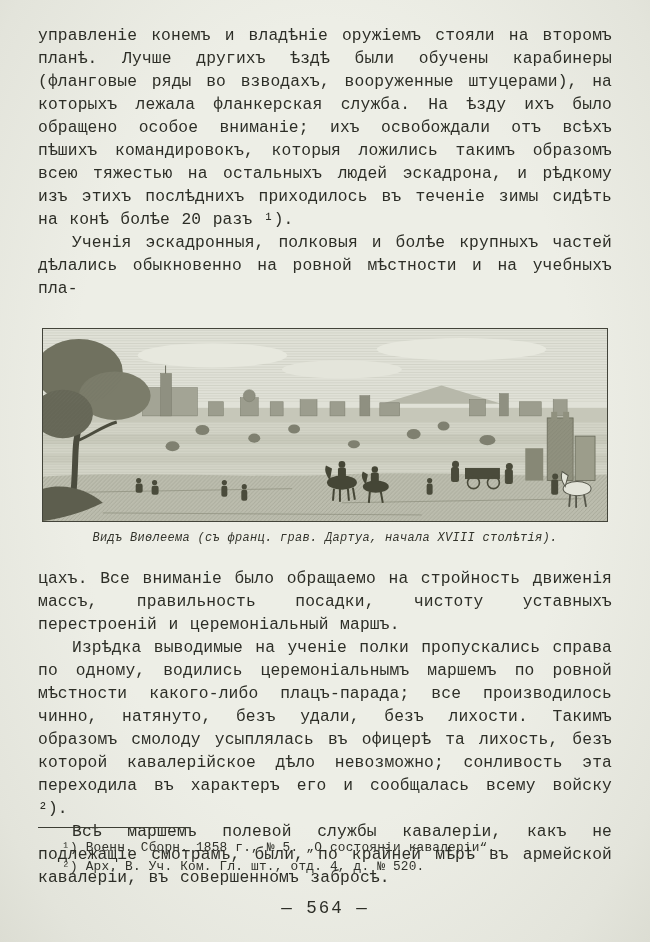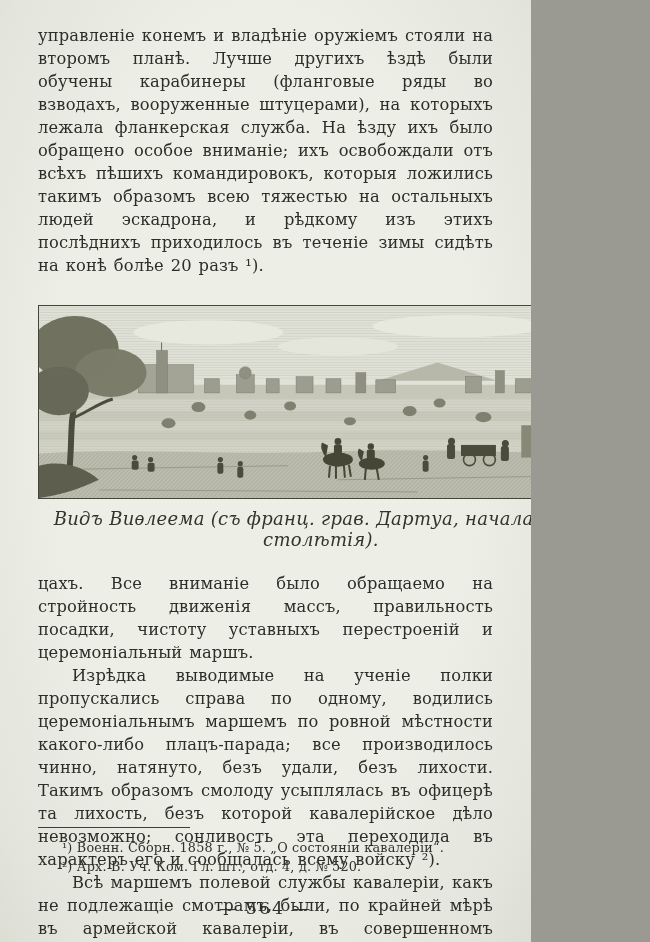--- a/index.html
+++ b/index.html
@@ -1,25 +1,26 @@
 <!DOCTYPE html>
 <html><head>
 <meta charset="utf-8">
 <style>
   * { margin:0; padding:0; box-sizing:border-box; }
   html,body { width:650px; }
   body { font-family:"DejaVu Serif", serif; background:#9a9a92; }
 
   .page {
     position:relative;
-    width:531px; height:942px;
+    width:650px; height:942px;
     background:radial-gradient(ellipse at 50% 45%, #edeee6 55%, #e3e4db 88%, #dcddd3 100%);
     color:#2d2e27;
     padding:24px 38px 0 38px;
     overflow:hidden;
+    font-family:Liberation Mono, monospace;
   }
 
   .para {
     font-size:16.3px;
     line-height:23px;
     text-align:justify;
     letter-spacing:0.15px;
     word-spacing:1.5px;
   }
   .para.indent { text-indent:34px; }
@@ -29,21 +30,21 @@
     width:566px; height:194px;
     border:1.5px solid #43443a;
     background:#dfe0d6;
     overflow:hidden;
   }
   .engraving svg { display:block; width:100%; height:100%; }
   figcaption {
     margin-top:9px;
     text-align:center;
     font-style:italic;
-    font-size:18px;
+    font-size:12px;
     letter-spacing:0.3px;
     color:#33342c;
   }
 
   .text-block-2 { margin-top:22px; }
 
   .footnote-area {
     position:absolute;
     left:38px; right:26px;
     bottom:66px;
@@ -71,20 +72,21 @@
     color:#2d2e27;
   }
 </style>
 </head>
 <body>
 
 <div class="page">
 
   <div class="text-block">
     <p class="para">управленіе конемъ и владѣніе оружіемъ стояли на второмъ планѣ. Лучше другихъ ѣздѣ были обучены карабинеры (фланговые ряды во взводахъ, вооруженные штуцерами), на которыхъ лежала фланкерская служба. На ѣзду ихъ было обращено особое вниманіе; ихъ освобождали отъ всѣхъ пѣшихъ командировокъ, которыя ложились такимъ образомъ всею тяжестью на остальныхъ людей эскадрона, и рѣдкому изъ этихъ послѣднихъ приходилось въ теченіе зимы сидѣть на конѣ болѣе 20 разъ ¹).</p>
+    <p class="para indent">Ученія эскадронныя, полковыя и болѣе крупныхъ частей дѣлались обыкновенно на ровной мѣстности и на учебныхъ пла-</p>
   </div>
 
   <figure>
     <div class="engraving">
       <svg viewBox="0 0 566 190" preserveAspectRatio="none">
         <defs>
           <pattern id="hH" width="3" height="2.6" patternUnits="userSpaceOnUse">
             <line x1="0" y1="1.3" x2="3" y2="1.3" stroke="#a8a99b" stroke-width="0.45"></line>
           </pattern>
           <pattern id="hH2" width="3" height="2.1" patternUnits="userSpaceOnUse">

